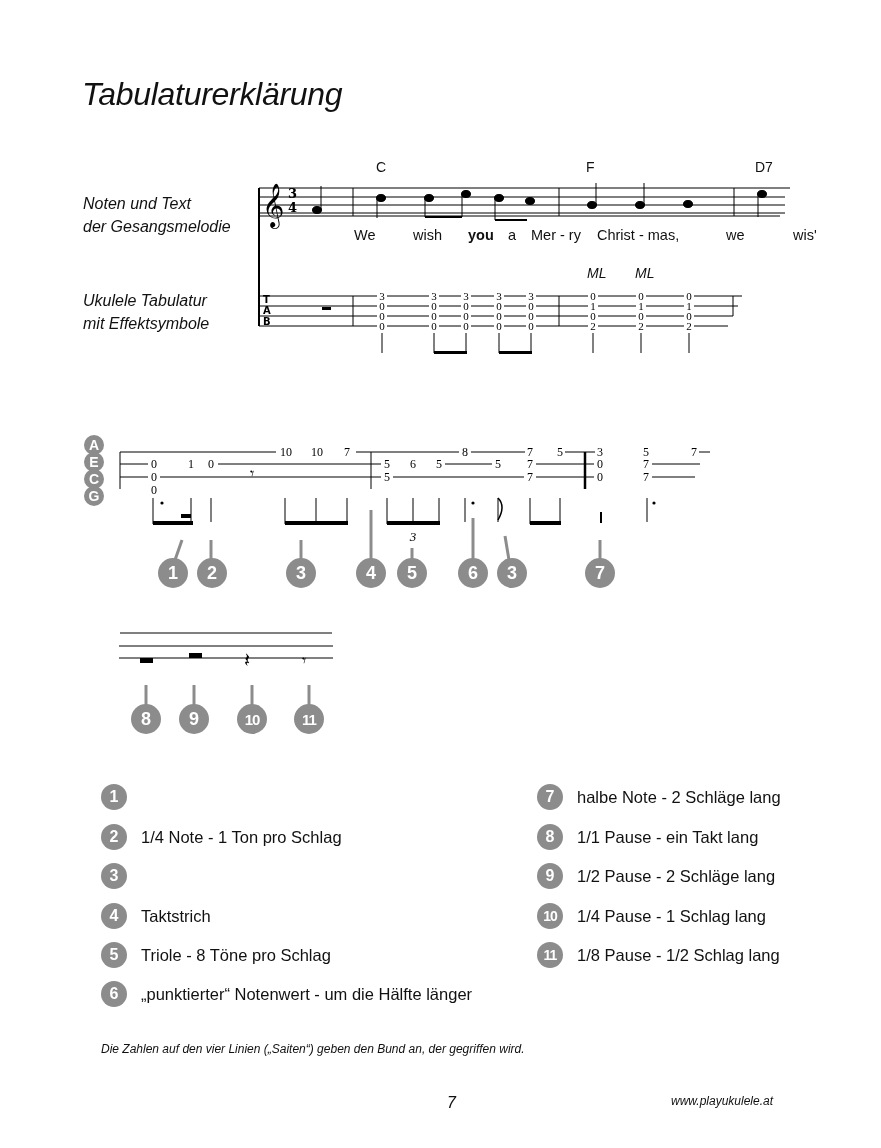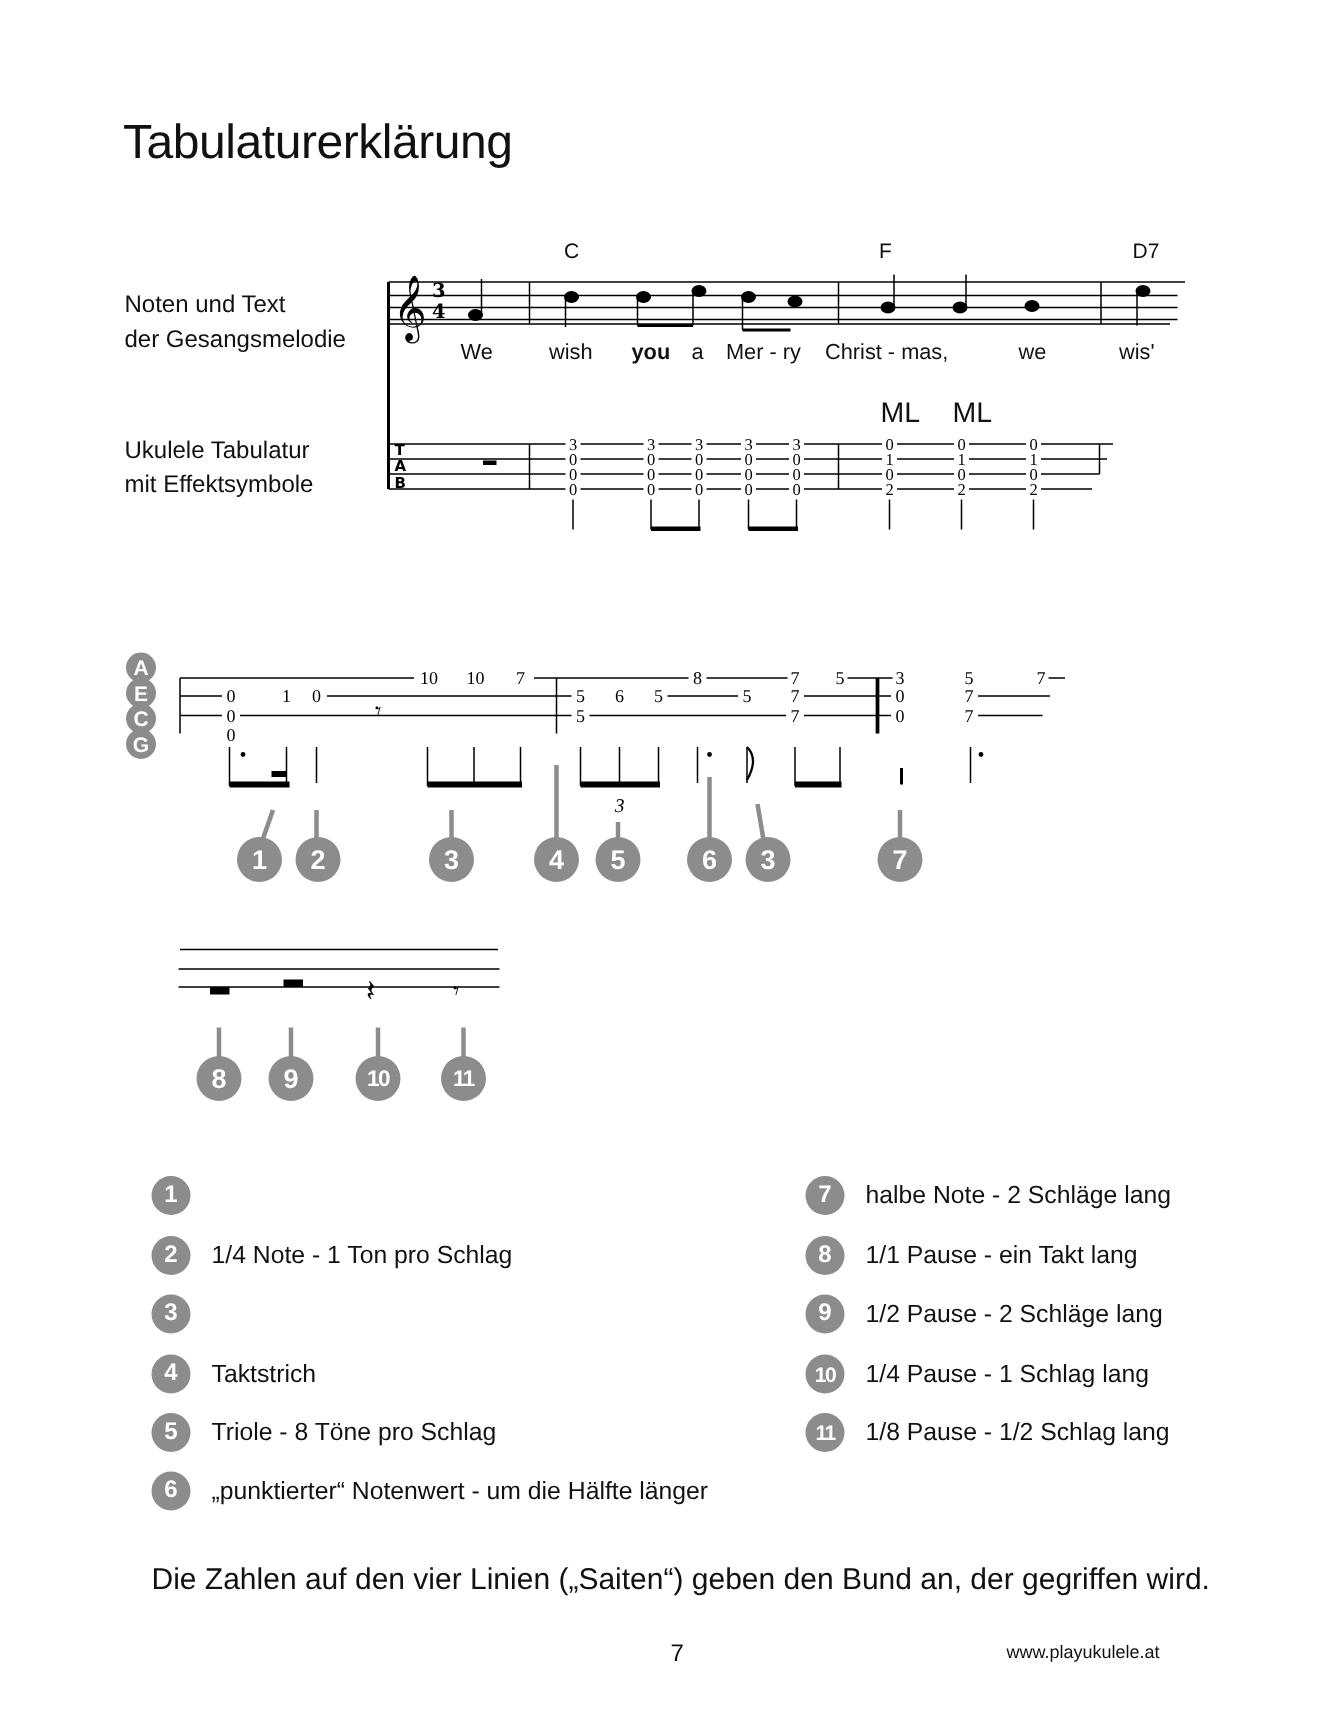--- a/index.html
+++ b/index.html
@@ -1,32 +1,32 @@
 <!DOCTYPE html>
 <html><head>
 <meta charset="utf-8">
 <style>
   html,body{margin:0;padding:0;background:#fff;}
   body{width:881px;height:1148px;position:relative;overflow:hidden;font-family:"Liberation Sans",sans-serif;color:#111;}
-  .abs{position:absolute;}
+  .abs{position:absolute;font-style:italic;}
   .title{left:82px;top:76px;font-size:32px;font-weight:normal;letter-spacing:-0.3px;}
   .side-label{font-size:16px;line-height:23px;}
   .svgwrap{position:absolute;left:0;top:0;}
   .legend-item{position:absolute;display:flex;align-items:center;font-size:16.5px;}
   .legend-item .badge{width:26px;height:26px;border-radius:50%;background:#8c8c8c;color:#fff;font-weight:bold;font-size:16px;display:flex;align-items:center;justify-content:center;margin-right:14px;flex:0 0 26px;}
   .legend-item .badge.two{font-size:14px;letter-spacing:-1px;}
-  .footnote{left:101px;top:1042px;font-size:20px;}
+  .footnote{left:101px;top:1042px;font-size:12px;}
   .page-num{left:447px;top:1094px;font-size:16px;}
   .site{left:671px;top:1094px;font-size:12px;}
   .callout{position:absolute;width:30px;height:30px;border-radius:50%;background:#8c8c8c;color:#fff;font-weight:bold;font-size:18px;display:flex;align-items:center;justify-content:center;}
   .callout.two{font-size:15px;letter-spacing:-1px;}
   .string-badge{position:absolute;width:20px;height:20px;border-radius:50%;background:#8c8c8c;color:#fff;font-weight:bold;font-size:14px;display:flex;align-items:center;justify-content:center;}
-  .lyr{position:absolute;font-size:14.5px;top:227px;}
+  .lyr{position:absolute;font-size:14.5px;top:227px;margin-left:47px;}
   .chord{position:absolute;font-size:14px;top:159px;}
-  .fx{position:absolute;font-size:19px;top:265px;}
+  .fx{position:absolute;font-size:14px;font-style:italic;top:265px;}
 </style>
 </head>
 <body>
 
 <div class="abs title">Tabulaturerklärung</div>
 
 <div class="abs side-label" style="left:83px;top:192px;">
   <div>Noten und Text</div>
   <div>der Gesangsmelodie</div>
 </div>

